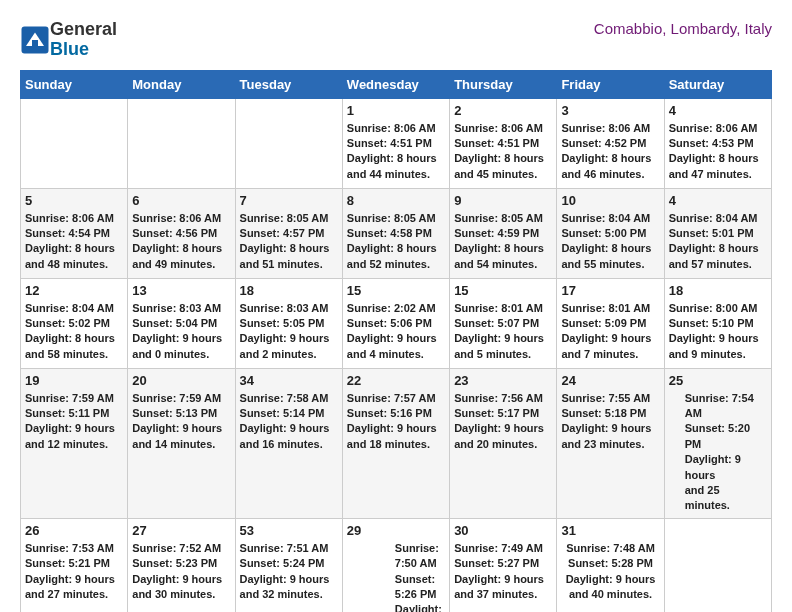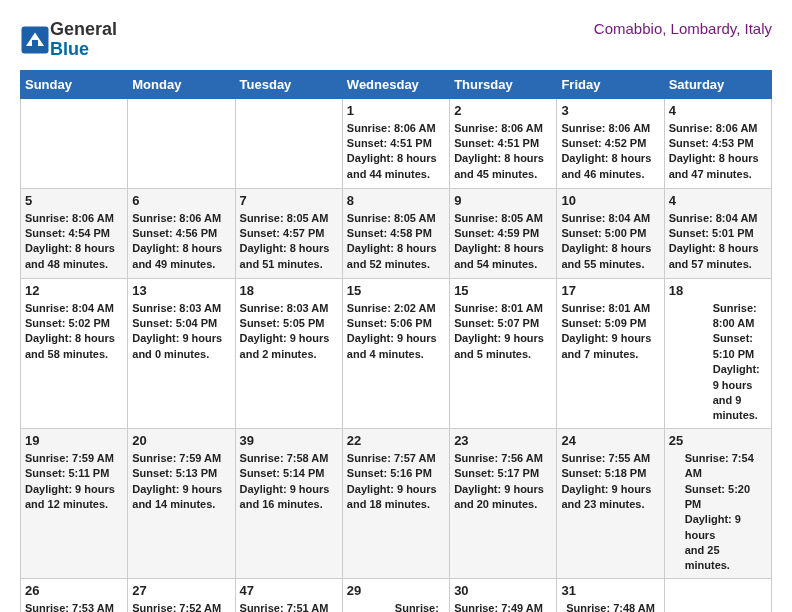--- a/index.html
+++ b/index.html
@@ -243,21 +243,21 @@
         </td>
         <td>
           <div class="day-num">17</div>
           <div class="day-info" style="white-space: pre-line;">Sunrise: 8:01 AM
 Sunset: 5:09 PM
 Daylight: 9 hours
 and 7 minutes.</div>
         </td>
         <td>
           <div class="day-num">18</div>
-          <div class="day-info" style="white-space: pre-line; margin-left: 44px;">Sunrise: 8:00 AM
+          <div class="day-info" style="white-space: pre-line;">Sunrise: 8:00 AM
 Sunset: 5:10 PM
 Daylight: 9 hours
 and 9 minutes.</div>
         </td>
       </tr>
       <tr>
         <td>
           <div class="day-num">19</div>
           <div class="day-info" style="white-space: pre-line;">Sunrise: 7:59 AM
 Sunset: 5:11 PM
@@ -265,21 +265,21 @@
 and 12 minutes.</div>
         </td>
         <td>
           <div class="day-num">20</div>
           <div class="day-info" style="white-space: pre-line;">Sunrise: 7:59 AM
 Sunset: 5:13 PM
 Daylight: 9 hours
 and 14 minutes.</div>
         </td>
         <td>
-          <div class="day-num">39</div>
+          <div class="day-num">34</div>
           <div class="day-info" style="white-space: pre-line;">Sunrise: 7:58 AM
 Sunset: 5:14 PM
 Daylight: 9 hours
 and 16 minutes.</div>
         </td>
         <td>
           <div class="day-num">22</div>
           <div class="day-info" style="white-space: pre-line;">Sunrise: 7:57 AM
 Sunset: 5:16 PM
 Daylight: 9 hours
@@ -316,21 +316,21 @@
 and 27 minutes.</div>
         </td>
         <td>
           <div class="day-num">27</div>
           <div class="day-info" style="white-space: pre-line;">Sunrise: 7:52 AM
 Sunset: 5:23 PM
 Daylight: 9 hours
 and 30 minutes.</div>
         </td>
         <td>
-          <div class="day-num">47</div>
+          <div class="day-num">53</div>
           <div class="day-info" style="white-space: pre-line;">Sunrise: 7:51 AM
 Sunset: 5:24 PM
 Daylight: 9 hours
 and 32 minutes.</div>
         </td>
         <td>
           <div class="day-num">29</div>
           <div class="day-info" style="white-space: pre-line; margin-left: 48px;">Sunrise: 7:50 AM
 Sunset: 5:26 PM
 Daylight: 9 hours

